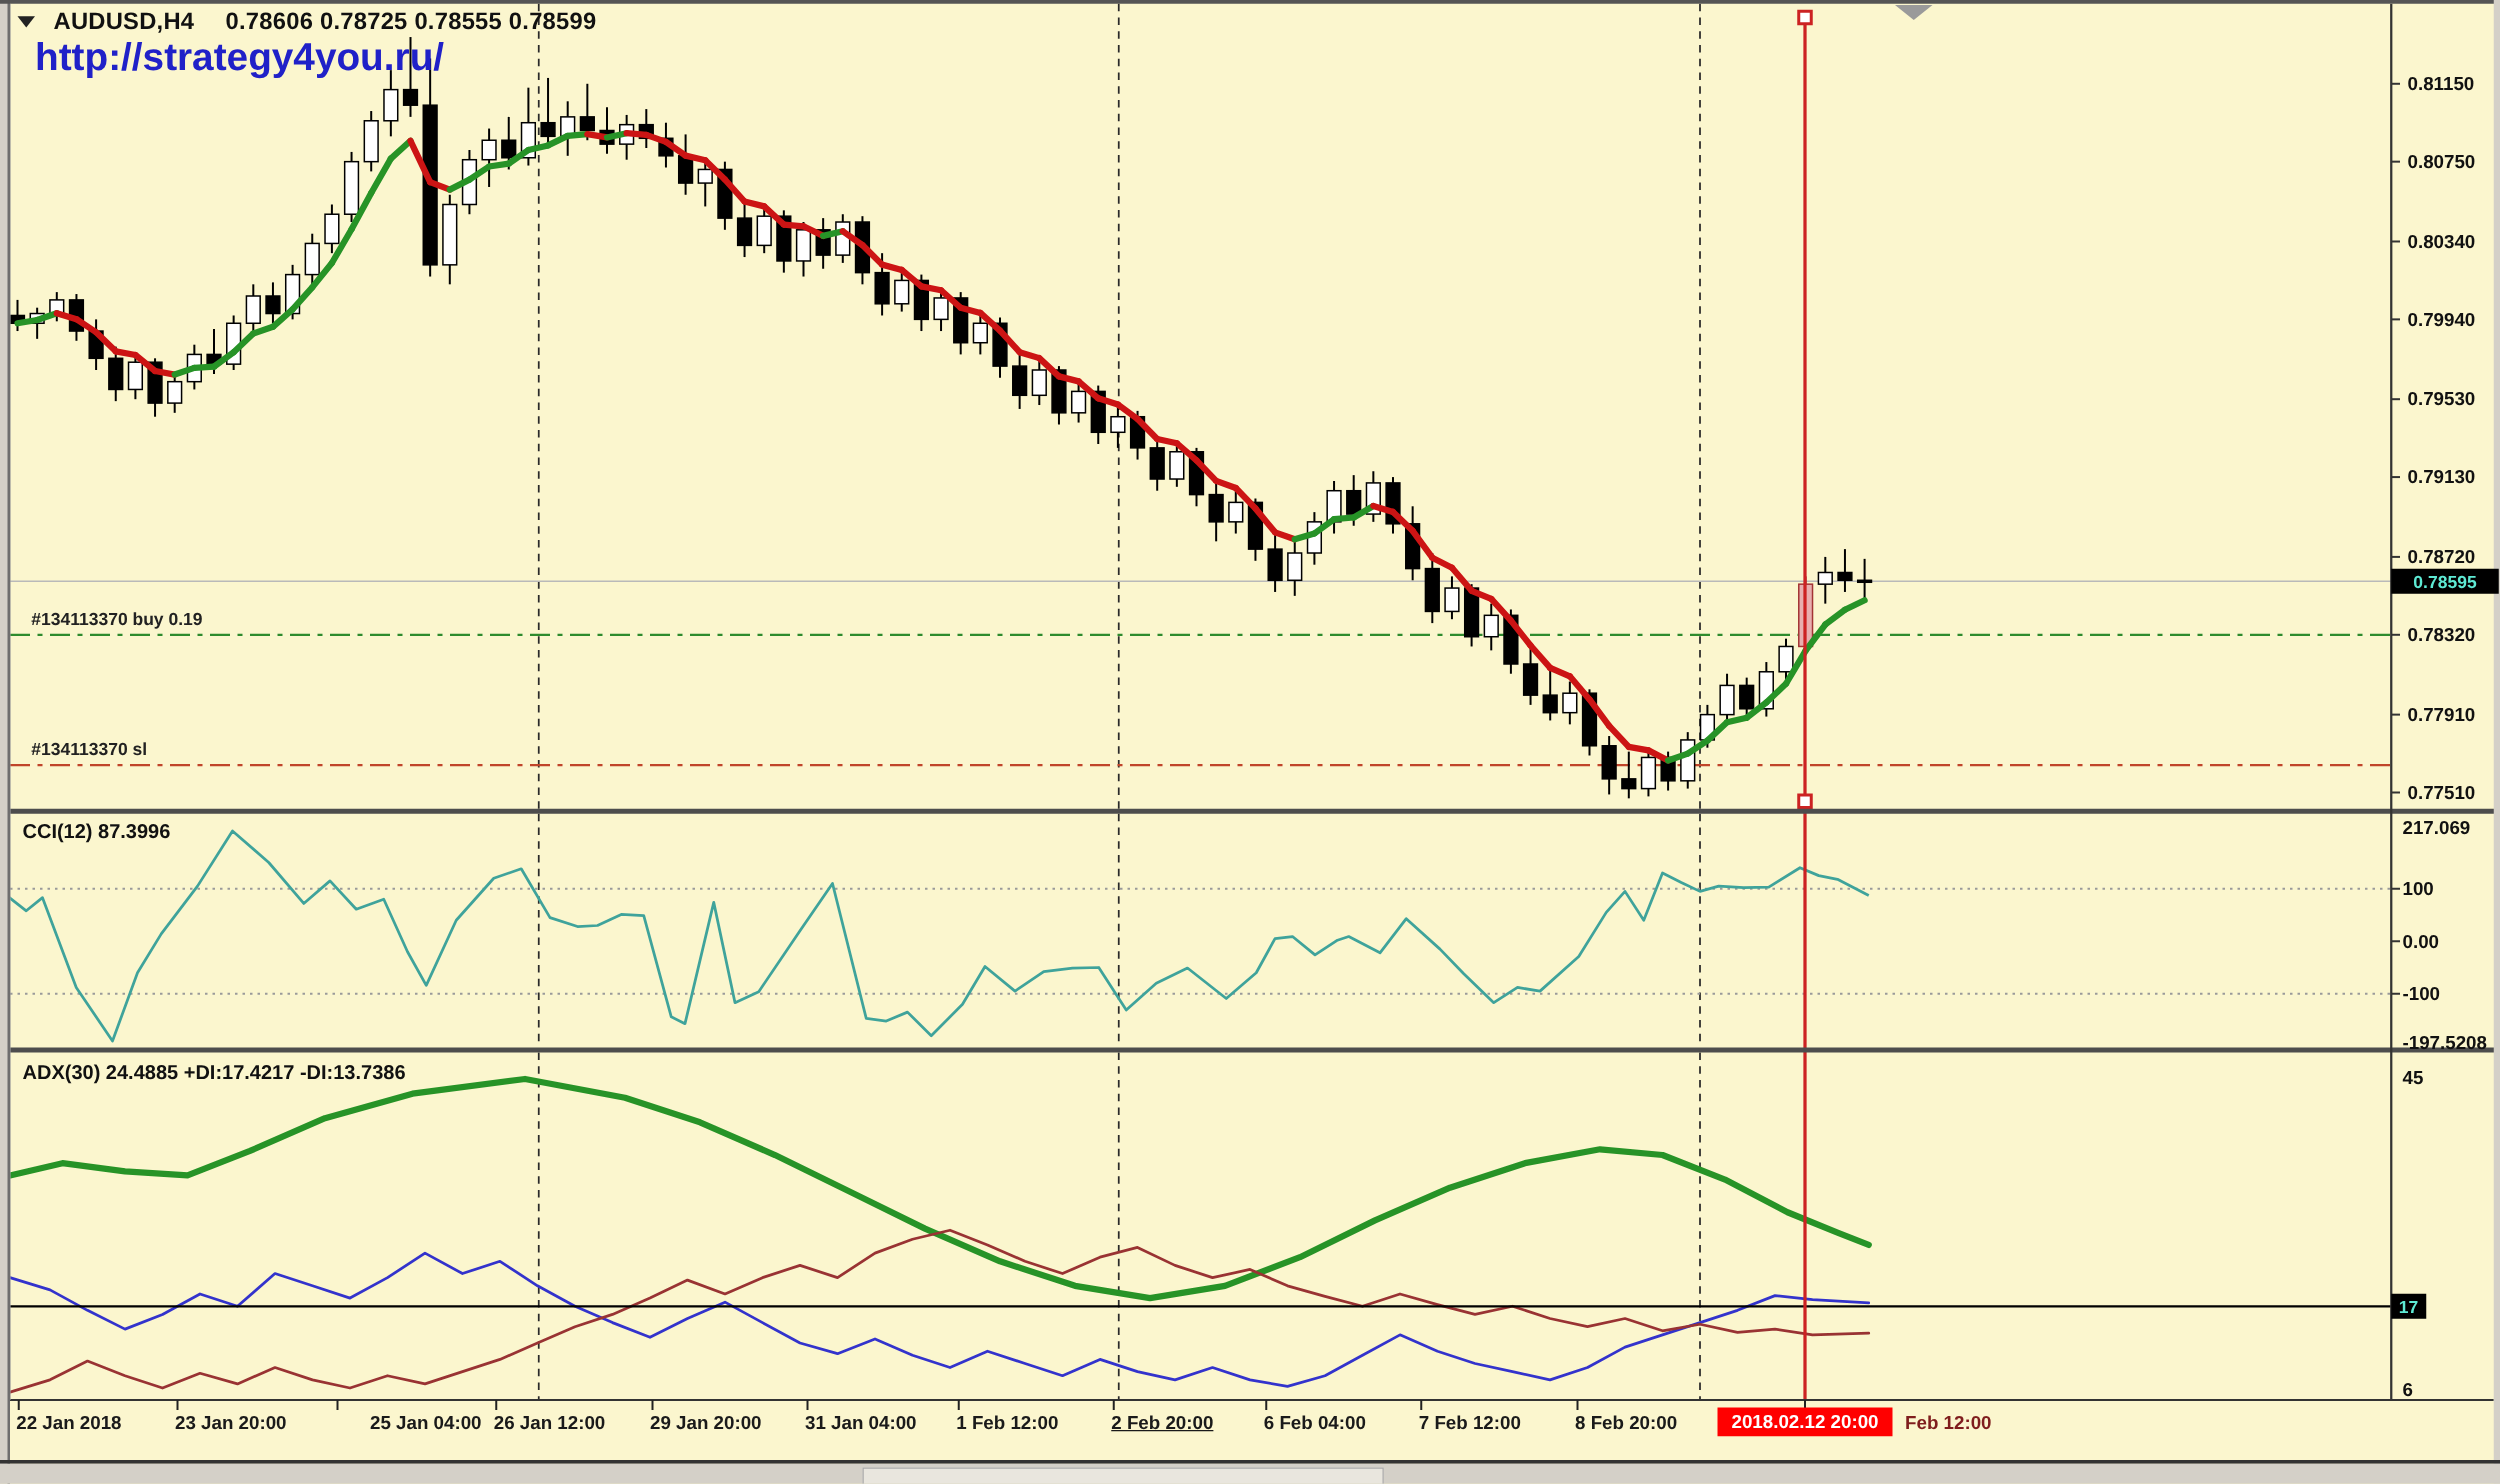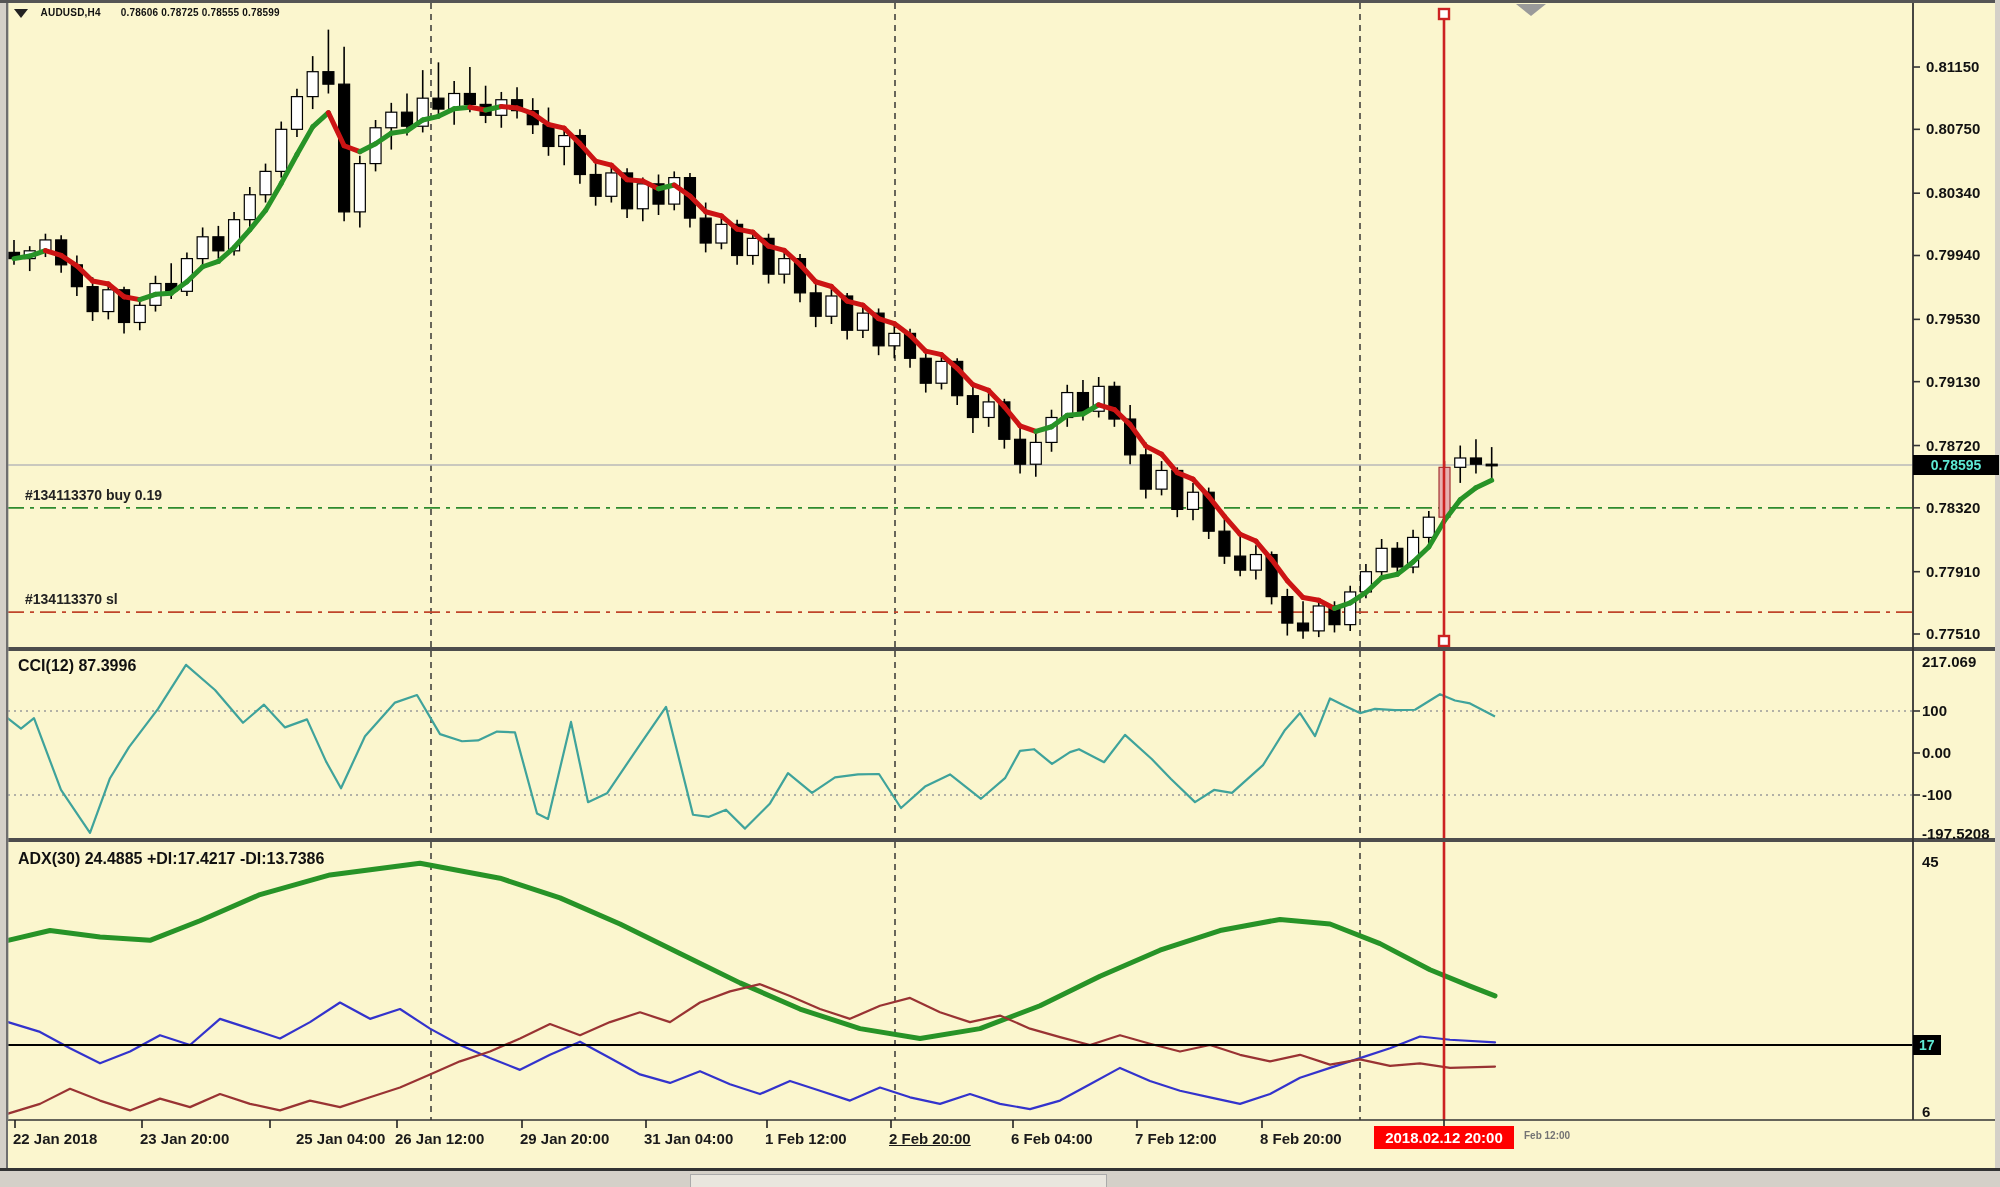--- a/index.html
+++ b/index.html
@@ -8,36 +8,36 @@
   .abs{position:absolute;}
   #chart-svg{position:absolute;left:0;top:0;width:2000px;height:1187px;}
   
   .frame-left{left:0;top:0;width:8px;height:1187px;background:#D4D0C8;border-right:2px solid #6e6e6e;box-sizing:border-box;}
   .frame-top{left:0;top:0;width:2000px;height:3px;background:#555;}
   .frame-right{left:1995px;top:0;width:5px;height:1187px;background:#D4D0C8;}
   .frame-bottom{left:0;top:1168px;width:2000px;height:3px;background:#333;}
   .status-strip{left:0;top:1171px;width:2000px;height:16px;background:#D4D0C8;}
   .status-seg{left:690px;top:1174px;width:415px;height:13px;background:#E9E6DE;border:1px solid #aaa;}
   
-  .symbol-title{left:14px;top:7px;font-size:10px;font-weight:700;color:#111;letter-spacing:.2px;white-space:nowrap;}
+  .symbol-title{left:14px;top:7px;font-size:19px;font-weight:700;color:#111;letter-spacing:.2px;white-space:nowrap;}
   .dd-icon{display:inline-block;width:0;height:0;border-left:7px solid transparent;border-right:7px solid transparent;
            border-top:9px solid #222;margin-right:10px;vertical-align:middle;}
   .watermark{left:28px;top:28px;font-size:31px;font-weight:700;color:#2021C8;white-space:nowrap;}
   .order-label{font-size:14px;font-weight:700;color:#222;white-space:nowrap;}
   .ind-label{font-size:16px;font-weight:700;color:#111;white-space:nowrap;}
   .tag{background:#000;color:#5eead4;font-size:14px;font-weight:700;padding:2px 6px;line-height:16px;}
   .bid-tag{left:1913px;top:455px;width:74px;text-align:center;}
   .lvl17-tag{left:1913px;top:1035px;}
   .shift-tri{left:1516px;top:4px;width:0;height:0;border-left:15px solid transparent;
              border-right:15px solid transparent;border-top:12px solid #9a9a9a;}
   .timebar{left:0;top:1120px;width:1995px;height:48px;}
   .time-label{position:absolute;top:10px;font-size:15px;font-weight:700;color:#1a1a1a;white-space:nowrap;}
   .date-highlight{left:1374px;top:6px;width:140px;text-align:center;background:#FF0000;color:#fff;
                   font-size:15px;font-weight:700;padding:3px 0;}
-  .after-date{left:1524px;top:10px;font-size:10px;font-weight:700;color:#737373;}
+  .after-date{left:1524px;top:10px;font-size:15px;font-weight:700;color:#7f1d1d;}
 </style>
 </head>
 <body>
 
 <div class="screen">
 
   <svg id="chart-svg" viewBox="0 0 2000 1187">
       <line x1="431" y1="3" x2="431" y2="647" stroke="#2a2a2a" stroke-width="1.4" stroke-dasharray="6 5"></line>
       <line x1="431" y1="651" x2="431" y2="838" stroke="#2a2a2a" stroke-width="1.4" stroke-dasharray="6 5"></line>
       <line x1="431" y1="842" x2="431" y2="1120" stroke="#2a2a2a" stroke-width="1.4" stroke-dasharray="6 5"></line>
@@ -405,20 +405,21 @@
   <div class="abs status-strip"></div>
   <div class="abs status-seg"></div>
 
   <div class="abs symbol-title">
     <span class="dd-icon"></span>
     <span>AUDUSD,H4</span>
     <span style="display:inline-block;width:14px;"></span>
     <span>0.78606 0.78725 0.78555 0.78599</span>
   </div>
 
+  <div class="abs watermark">http://strategy4you.ru/</div>
 
   <div class="abs order-label" style="left:25px;top:487px;">#134113370 buy 0.19</div>
   <div class="abs order-label" style="left:25px;top:591px;">#134113370 sl</div>
 
   <div class="abs ind-label" style="left:18px;top:657px;">CCI(12) 87.3996</div>
   <div class="abs ind-label" style="left:18px;top:850px;">ADX(30) 24.4885 +DI:17.4217 -DI:13.7386</div>
 
   <div class="abs tag bid-tag">0.78595</div>
   <div class="abs tag lvl17-tag">17</div>
 

